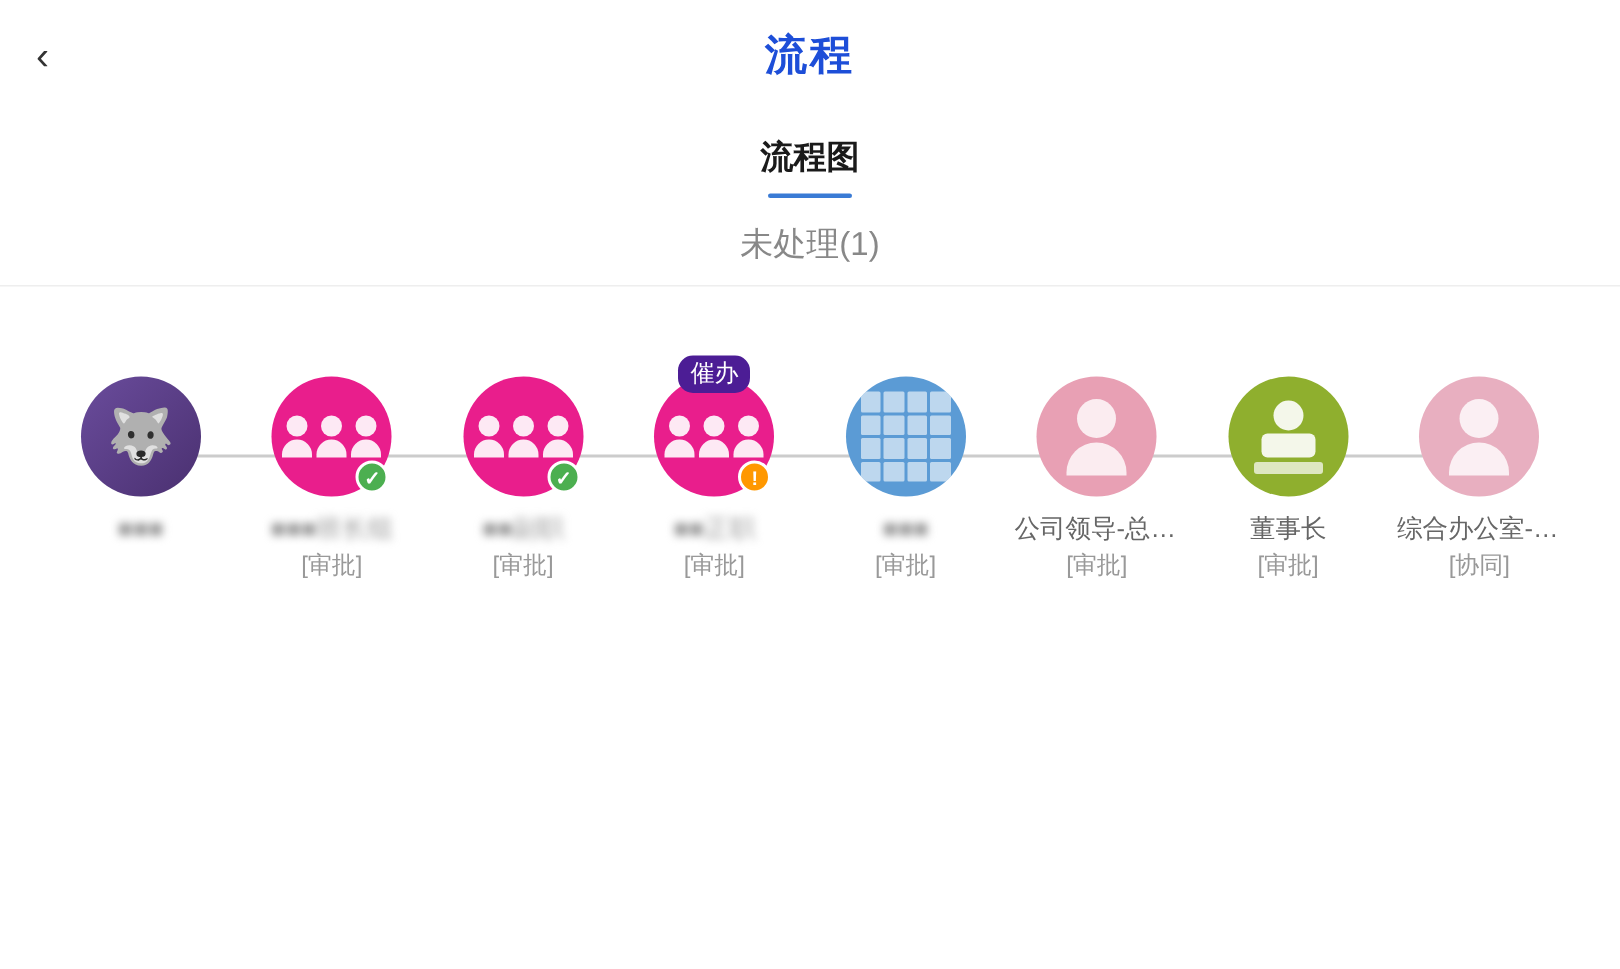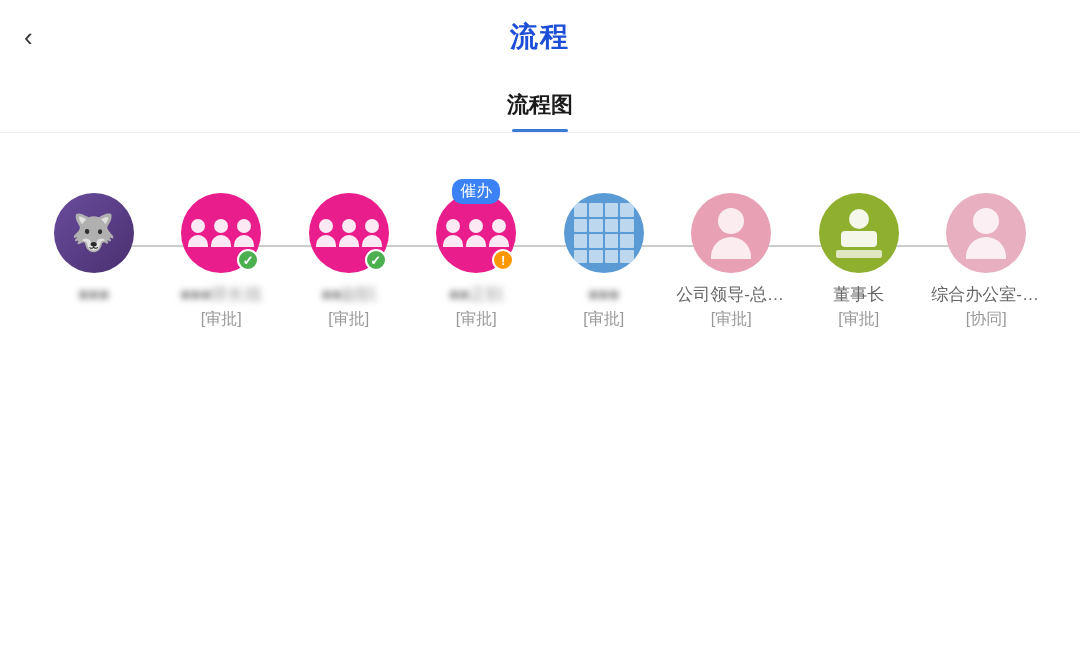--- a/index.html
+++ b/index.html
@@ -200,21 +200,21 @@
     }
     .badge.green { background: #4caf50; }
     .badge.orange { background: #ff9800; }
 
     
     .cuiban-label {
       position: absolute;
       top: -14px;
       left: 50%;
       transform: translateX(-50%);
-      background: #3b82f6;
+      background: #4c1d95;
       color: #fff;
       font-size: 16px;
       padding: 2px 8px;
       border-radius: 10px;
       white-space: nowrap;
     }
 
     .node-name {
       font-size: 17px;
       color: #666;
@@ -303,20 +303,21 @@
 </head>
 <body>
 
 <div class="header">
   <span class="back-btn">‹</span>
   <span class="header-title">流程</span>
 </div>
 
 <div class="tabs">
   <div class="tab active">流程图</div>
+  <div class="tab">未处理(1)</div>
 </div>
 
 <div class="flow-area">
   <div class="flow-container">
     <div class="flow-line"></div>
 
     <div class="flow-node">
       <div class="avatar-wrap">
         <div class="animal-avatar">🐺</div>
       </div>

